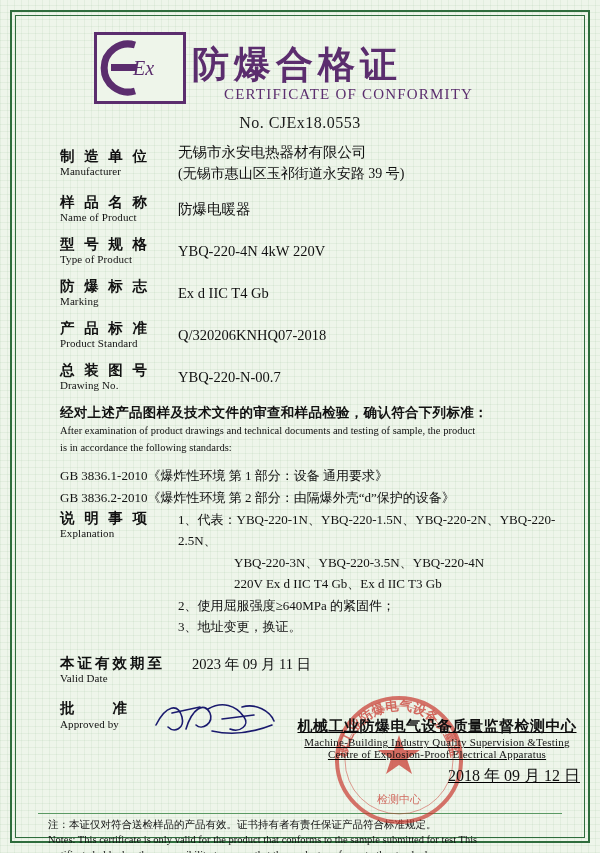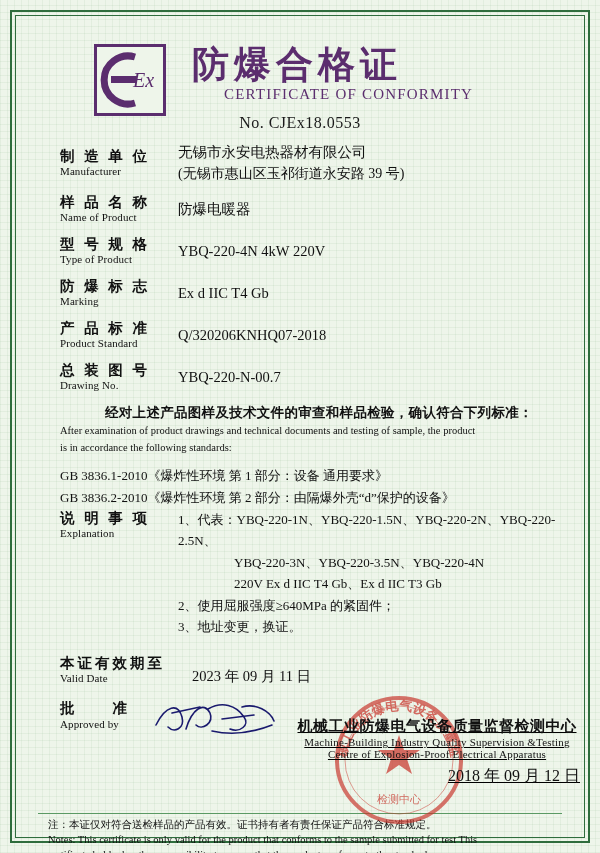--- a/index.html
+++ b/index.html
@@ -39,22 +39,22 @@
   }
 
   
   .header {
     position: relative;
     height: 112px;
   }
   .logo {
     position: absolute;
     left: 70px;
-    top: 20px;
-    width: 72px;
+    top: 8px;
+    width: 92px;
     height: 72px;
     border: 3px solid #5b2d6e;
     box-sizing: border-box;
     background: #eef5ea;
   }
   .logo svg { display:block; }
   .title-cn {
     position: absolute;
     left: 168px;
     top: 16px;
@@ -129,21 +129,20 @@
   .statement {
     margin-top: 12px;
     padding-left: 36px;
     padding-right: 8px;
   }
   .statement .s-cn {
     font-size: 13.5px;
     font-weight: 600;
     letter-spacing: 0.3px;
     color: #111;
-    margin-left: 45px;
   }
   .statement .s-en {
     font-size: 10.5px;
     color: #111;
     line-height: 1.35;
     margin-top: 2px;
   }
   .standards {
     margin-top: 10px;
     padding-left: 36px;
@@ -164,21 +163,21 @@
     line-height: 1.65;
     color: #111;
   }
   .expl-body .indent { padding-left: 56px; }
 
   
   .valid {
     margin-top: 16px;
     padding-left: 36px;
     display: flex;
-    align-items: flex-end;
+    align-items: flex-start;
     font-family: Liberation Serif, serif;
   }
   .valid .label { width: 118px; flex: 0 0 118px; }
   .valid .value { font-size: 14.5px; padding-left: 14px; }
 
   
   .approve {
     margin-top: 14px;
     padding-left: 36px;
     position: relative;

